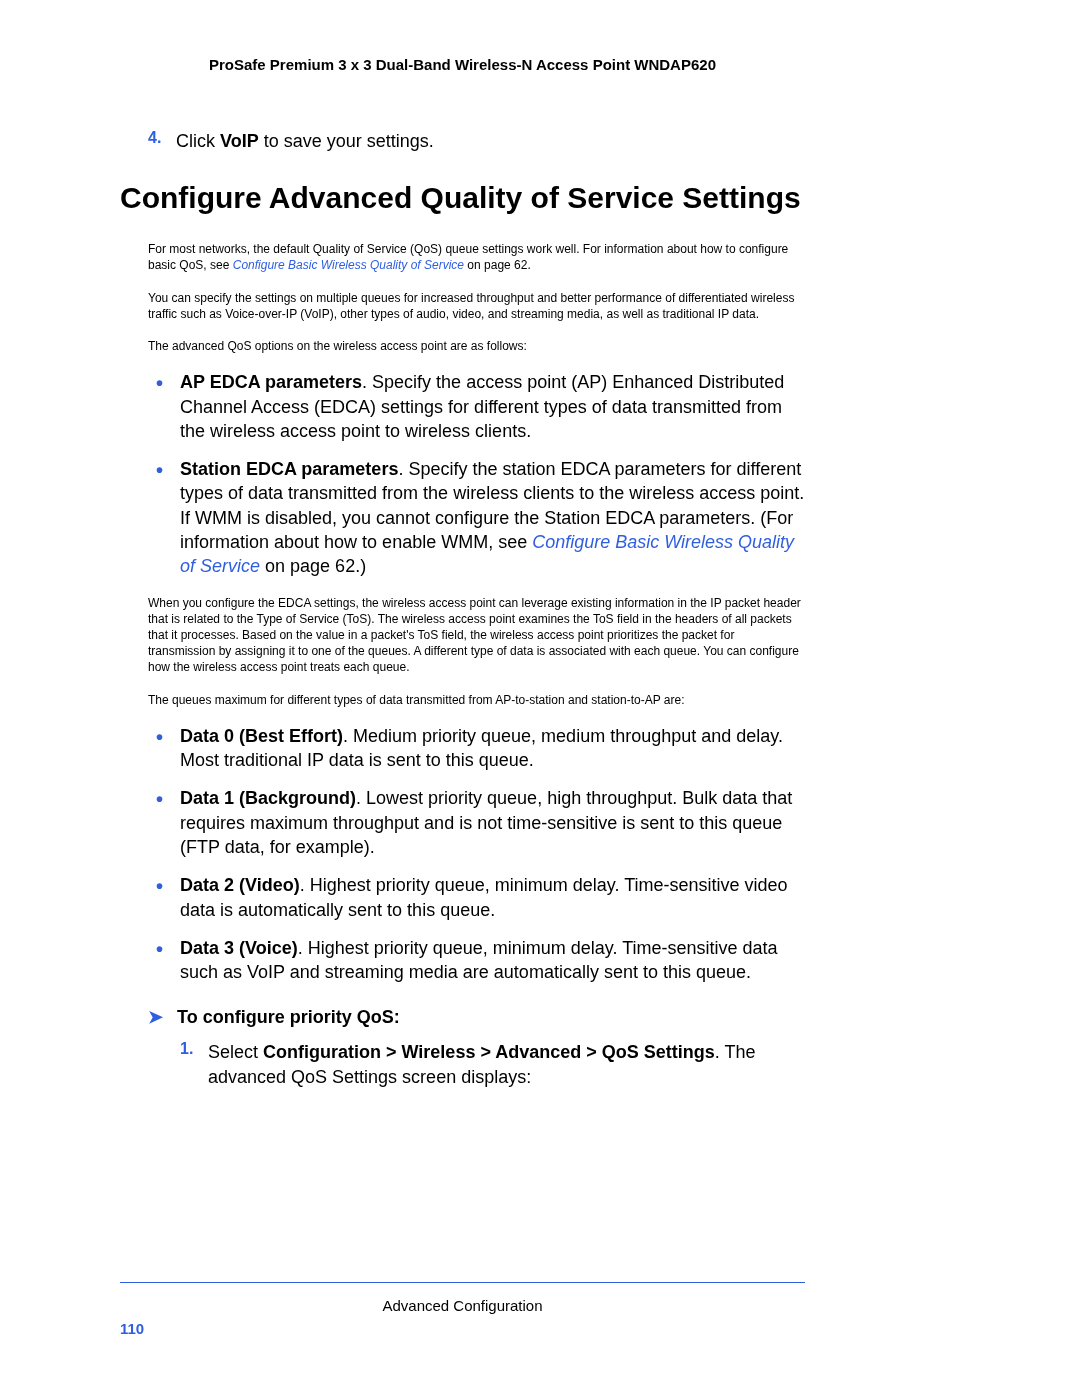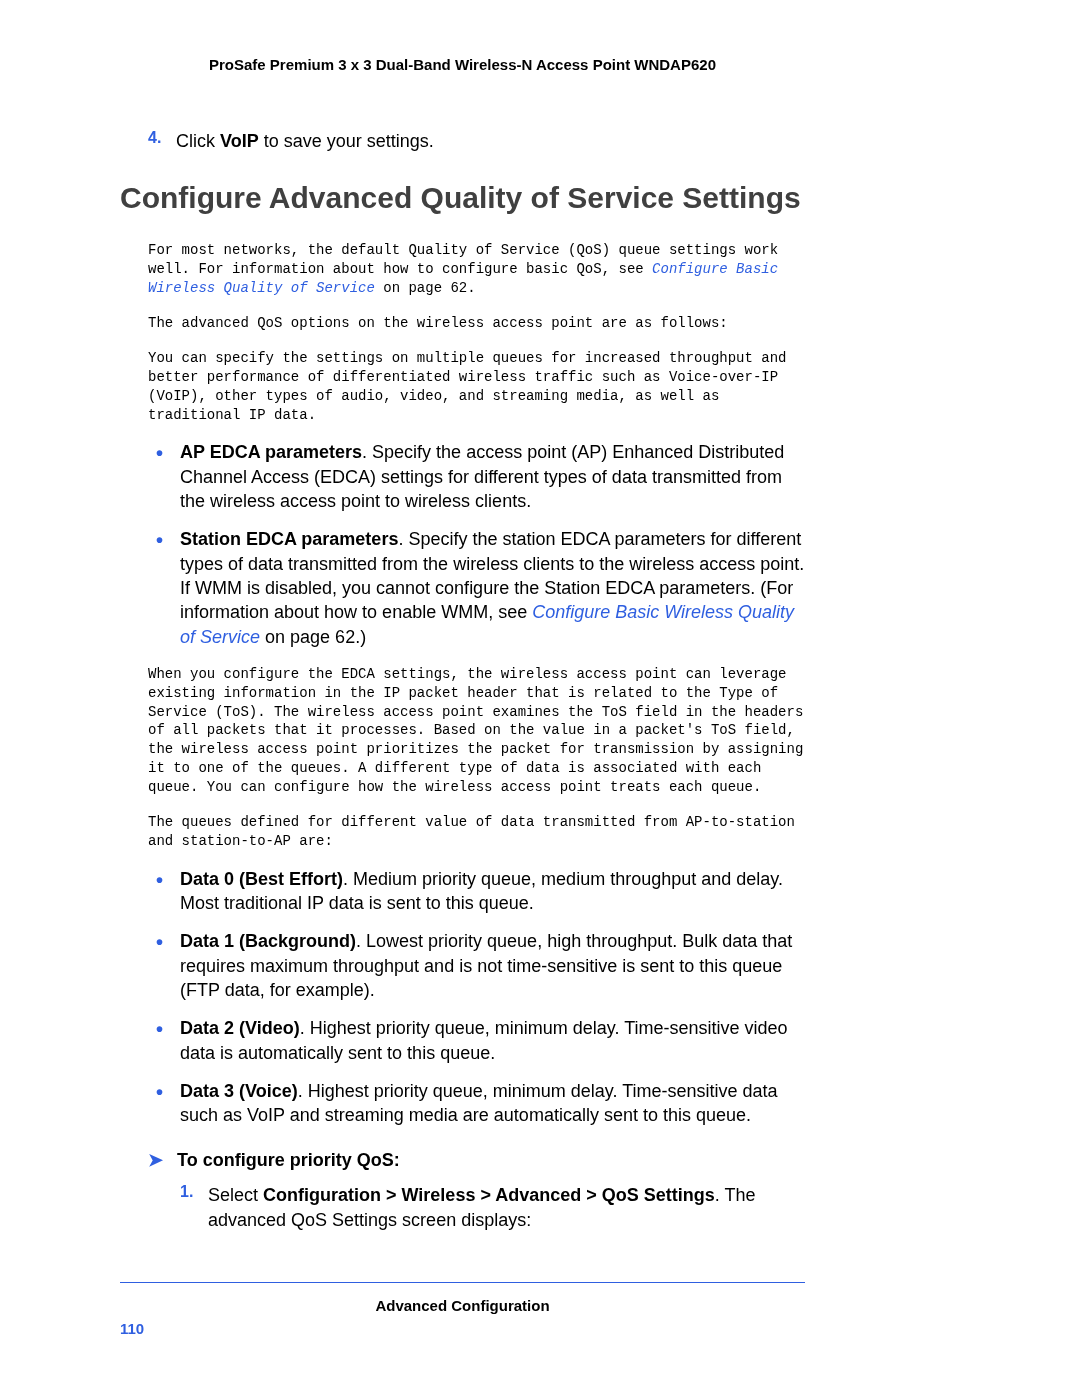--- a/index.html
+++ b/index.html
@@ -30,32 +30,31 @@
     font-weight: bold;
     width: 28px;
     flex: none;
   }
   .ordered-item .txt {
     font-size: 18px;
     line-height: 1.35;
   }
   .bold { font-weight: bold; }
   h2.section-title {
-    color: #404040;
+    color: #000000;
     font-weight: 600;
     font-size: 30px;
     margin: 18px 0 26px 0;
     font-family: "Segoe UI", Arial, sans-serif;
   }
   .body-indent { margin-left: 28px; }
   .para {
-    font-size: 14px;
+    font-size: 12px;
     line-height: 1.35;
     margin-bottom: 16px;
-    font-family: Liberation Mono, monospace;
   }
   .link {
     color: #2f5fe0;
     font-style: italic;
   }
   ul.bullets {
     list-style: none;
     padding: 0;
     margin: 0 0 16px 0;
   }
@@ -95,21 +94,21 @@
     right: 120px;
     bottom: 60px;
   }
   .footer .rule {
     border: none;
     border-top: 1px solid #2f5fe0;
     margin: 0 0 14px 0;
   }
   .footer .ftext {
     text-align: center;
-    font-weight: bold;
+    font-weight: normal;
     font-size: 15px;
   }
   .footer .pagenum {
     color: #2f5fe0;
     font-weight: bold;
     font-size: 15px;
     margin-top: 6px;
   }
 </style>
 </head>
@@ -127,36 +126,36 @@
   </div>
 
   <h2 class="section-title">Configure Advanced Quality of Service Settings</h2>
 
   <div class="body-indent">
 
     <p class="para">
       <span>For most networks, the default Quality of Service (QoS) queue settings work well. For information about how to configure basic QoS, see </span><span class="link">Configure Basic Wireless Quality of Service</span><span> on page 62.</span>
     </p>
 
+    <p class="para">You can specify the settings on multiple queues for increased throughput and better performance of differentiated wireless traffic such as Voice-over-IP (VoIP), other types of audio, video, and streaming media, as well as traditional IP data.</p>
+
     <p class="para">The advanced QoS options on the wireless access point are as follows:</p>
-
-    <p class="para">You can specify the settings on multiple queues for increased throughput and better performance of differentiated wireless traffic such as Voice-over-IP (VoIP), other types of audio, video, and streaming media, as well as traditional IP data.</p>
 
     <ul class="bullets">
       <li>
         <span class="bold">AP EDCA parameters</span><span>. Specify the access point (AP) Enhanced Distributed Channel Access (EDCA) settings for different types of data transmitted from the wireless access point to wireless clients.</span>
       </li>
       <li>
         <span class="bold">Station EDCA parameters</span><span>. Specify the station EDCA parameters for different types of data transmitted from the wireless clients to the wireless access point. If WMM is disabled, you cannot configure the Station EDCA parameters. (For information about how to enable WMM, see </span><span class="link">Configure Basic Wireless Quality of Service</span><span> on page 62.)</span>
       </li>
     </ul>
 
     <p class="para">When you configure the EDCA settings, the wireless access point can leverage existing information in the IP packet header that is related to the Type of Service (ToS). The wireless access point examines the ToS field in the headers of all packets that it processes. Based on the value in a packet's ToS field, the wireless access point prioritizes the packet for transmission by assigning it to one of the queues. A different type of data is associated with each queue. You can configure how the wireless access point treats each queue.</p>
 
-    <p class="para">The queues defined for different value of data transmitted from AP-to-station and station-to-AP are:</p>
+    <p class="para">The queues maximum for different types of data transmitted from AP-to-station and station-to-AP are:</p>
 
     <ul class="bullets">
       <li>
         <span class="bold">Data 0 (Best Effort)</span><span>. Medium priority queue, medium throughput and delay. Most traditional IP data is sent to this queue.</span>
       </li>
       <li>
         <span class="bold">Data 1 (Background)</span><span>. Lowest priority queue, high throughput. Bulk data that requires maximum throughput and is not time-sensitive is sent to this queue (FTP data, for example).</span>
       </li>
       <li>
         <span class="bold">Data 2 (Video)</span><span>. Highest priority queue, minimum delay. Time-sensitive video data is automatically sent to this queue.</span>

